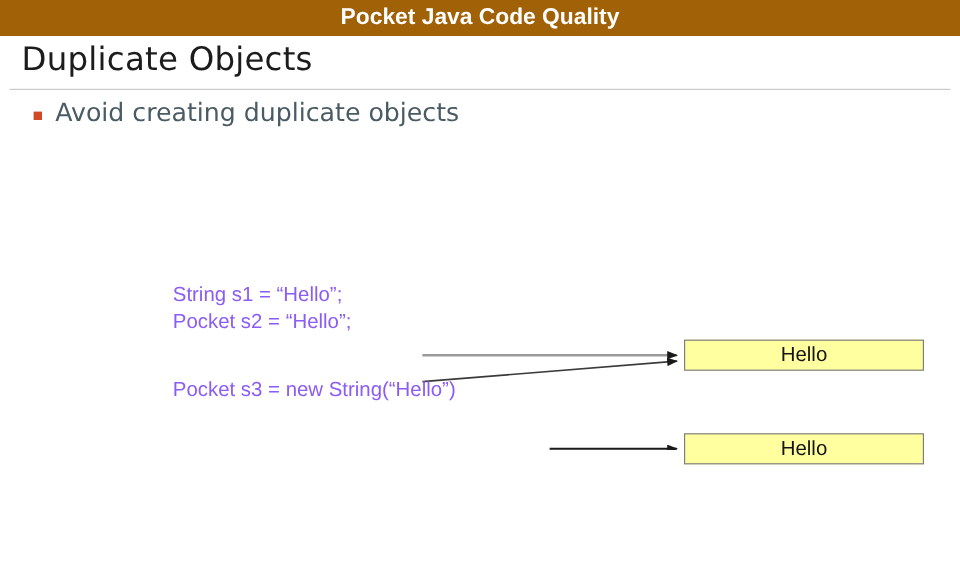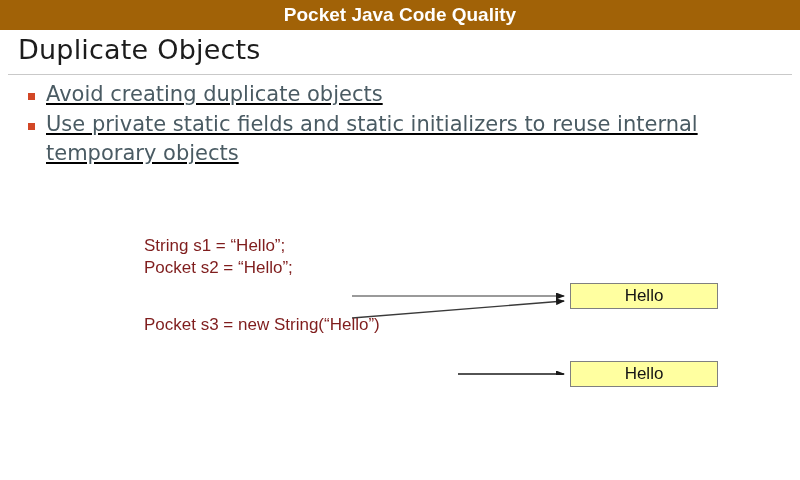--- a/index.html
+++ b/index.html
@@ -71,21 +71,20 @@
   
   #bullet-list {
     position: absolute;
     left: 0;
     top: 50px;
     width: 790px;
   }
   .bullet-row {
     position: relative;
     display: block;
-    text-decoration: underline;
   }
   .bullet-l1 {
     padding-left: 46px;
     margin-bottom: 1px;
   }
   .bullet-l2 {
     padding-left: 86px;
     margin-bottom: 1px;
   }
   .marker-square {
@@ -126,30 +125,30 @@
     position: absolute;
     left: 0;
     top: 185px;
     width: 800px;
     height: 160px;
   }
   .code-line {
     position: absolute;
     font-family: "Liberation Sans", sans-serif;
     font-size: 17px;
-    color: #7f1d1d;
+    color: #8b5cf6;
     white-space: nowrap;
   }
   #code-line-1 { left: 144px; top: 21px; }
   #code-line-2 { left: 144px; top: 43px; }
   #code-line-3 { left: 144px; top: 100px; }
 
   .obj-box {
     position: absolute;
-    width: 148px;
+    width: 200px;
     height: 26px;
     background: #ffffa0;
     border: 1px solid #808080;
     box-sizing: border-box;
     font-family: "Liberation Sans", sans-serif;
     font-size: 17px;
     color: #141414;
     text-align: center;
     line-height: 24px;
   }
@@ -186,24 +185,20 @@
   <div id="title-rule"></div>
 
   <div id="bullet-list">
 
     <div class="bullet-row bullet-l1">
       <span class="marker-square"></span>
       <span class="bullet-text-l1">Avoid creating duplicate objects</span>
     </div>
 
 
-    <div class="bullet-row bullet-l1">
-      <span class="marker-square"></span>
-      <span class="bullet-text-l1">Use private static fields and static initializers to reuse internal temporary objects</span>
-    </div>
 
   </div>
 
   <div id="diagram">
 
     <svg id="diagram-svg" viewBox="0 0 800 160">
       <defs>
         <marker id="arrowhead" markerWidth="9" markerHeight="7" refX="8" refY="3.5" orient="auto" markerUnits="userSpaceOnUse">
           <polygon points="0 0, 9 3.5, 0 7" fill="#1a1a1a"></polygon>
         </marker>

